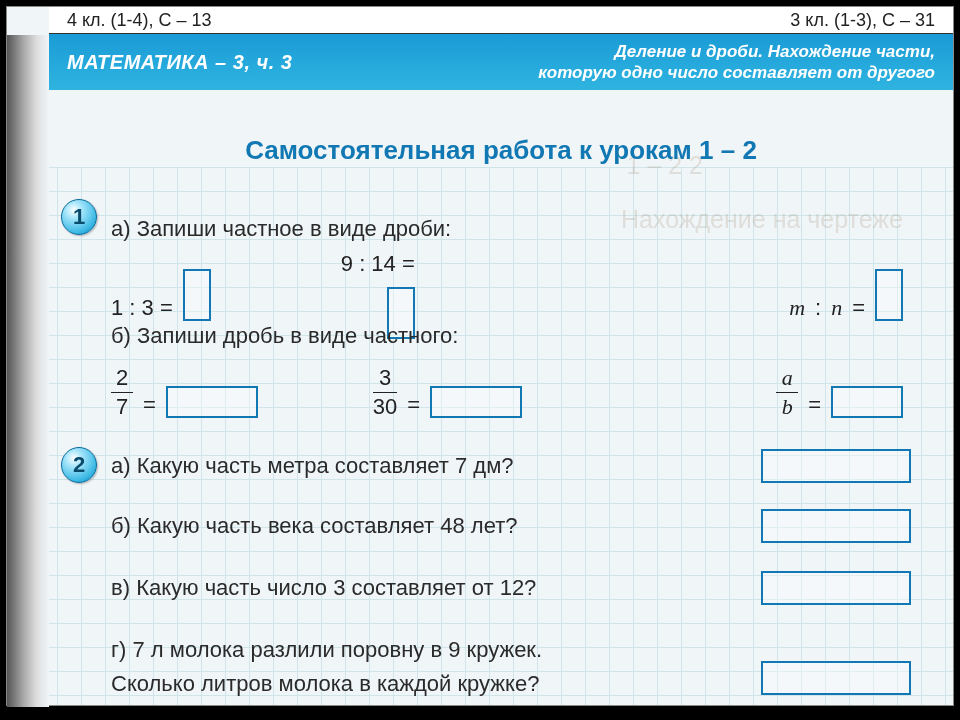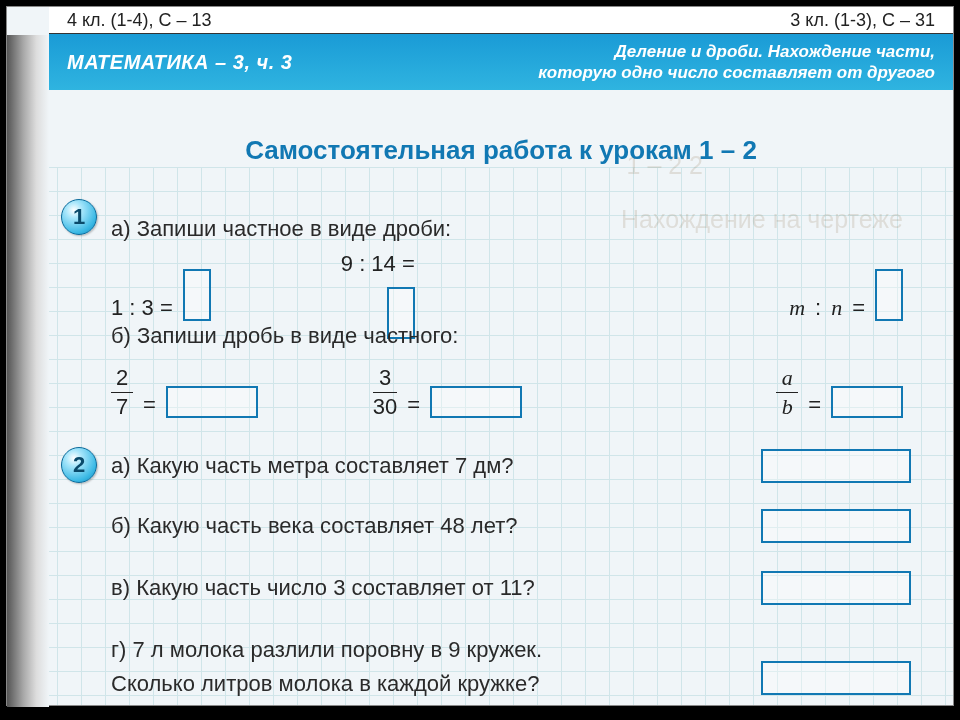--- a/index.html
+++ b/index.html
@@ -124,21 +124,21 @@
         <span>а) Какую часть метра составляет 7 дм?</span>
         <div class="box-ans" style="top:-4px;"></div>
       </div>
 
       <div class="line" style="top:316px;">
         <span>б) Какую часть века составляет 48 лет?</span>
         <div class="box-ans" style="top:-4px;"></div>
       </div>
 
       <div class="line" style="top:378px;">
-        <span>в) Какую часть число 3 составляет от 11?</span>
+        <span>в) Какую часть число 3 составляет от 12?</span>
         <div class="box-ans" style="top:-4px;"></div>
       </div>
 
       <div class="line" style="top:440px;">
         <span>г) 7 л молока разлили поровну в 9 кружек.</span>
         <div class="box-ans" style="top:24px;"></div>
       </div>
       <div class="line" style="top:474px;">Сколько литров молока в каждой кружке?</div>
 
     </div>

